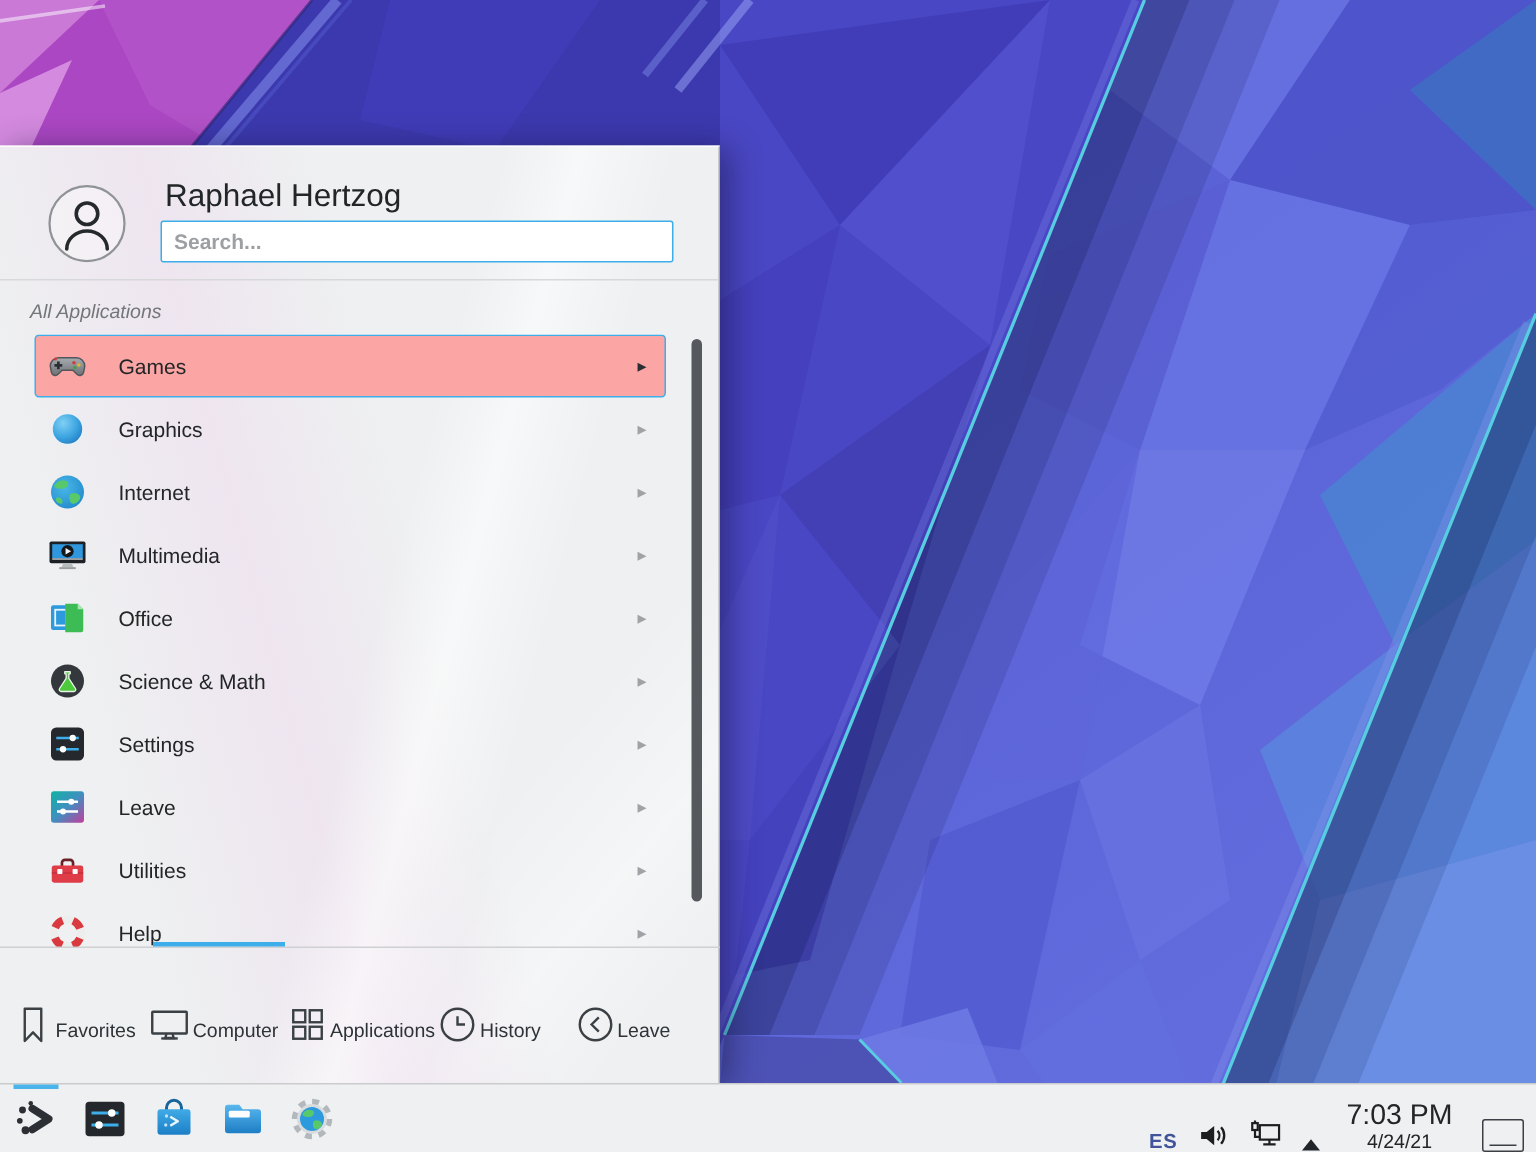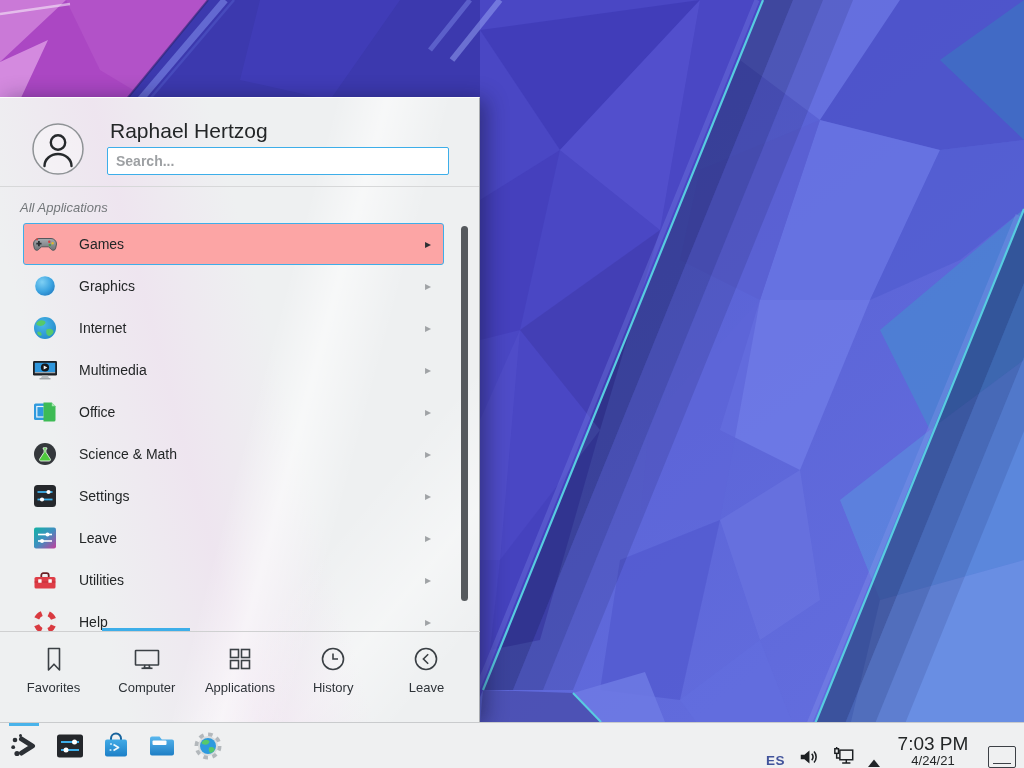--- a/index.html
+++ b/index.html
@@ -30,21 +30,21 @@
   .mi.selected{background:#fca5a5;border-color:#3daee9;}
   .mi-ic{width:26px;height:26px;margin-right:21px;flex:0 0 26px;}
   .mi-label{font-size:14px;color:#232627;}
   .mi-arrow{margin-left:auto;padding-right:12px;font-size:12px;color:#a0a3a6;line-height:1;}
   .mi.selected .mi-arrow{color:#2b2f33;}
   .scrollbar{position:absolute;right:11px;top:128px;width:7px;height:375px;background:#55595d;border-radius:3.5px;}
 
   .footer{position:absolute;left:0;bottom:0;width:480px;height:91px;border-top:1px solid #cfd0d1;box-sizing:border-box;}
   .tab-indicator{position:absolute;left:102px;top:-4px;width:88px;height:3px;background:#3daee9;}
   .tabs{display:flex;padding:0 7px;height:100%;}
-  .tab{flex:1;display:flex;flex-direction:column;align-items:center;padding-top:12px;box-sizing:border-box;}
+  .tab{flex:1;display:flex;flex-direction:row;align-items:center;padding-top:12px;box-sizing:border-box;}
   .tab svg{width:30px;height:30px;}
   .tab-label{margin-top:6px;font-size:13px;color:#2e3338;}
 
   
   .taskbar{position:absolute;left:0;bottom:0;width:1024px;height:46px;background:#eff0f1;
            border-top:1px solid #c9cbcd;box-sizing:border-box;}
   .launchers{position:absolute;left:8px;top:0;height:100%;display:flex;align-items:center;gap:14px;}
   .launcher{position:relative;width:32px;height:32px;}
   .launcher svg{width:32px;height:32px;display:block;}
   .launcher.active::before{content:'';position:absolute;top:-7px;left:1px;width:30px;height:3px;background:#49b3ea;}

